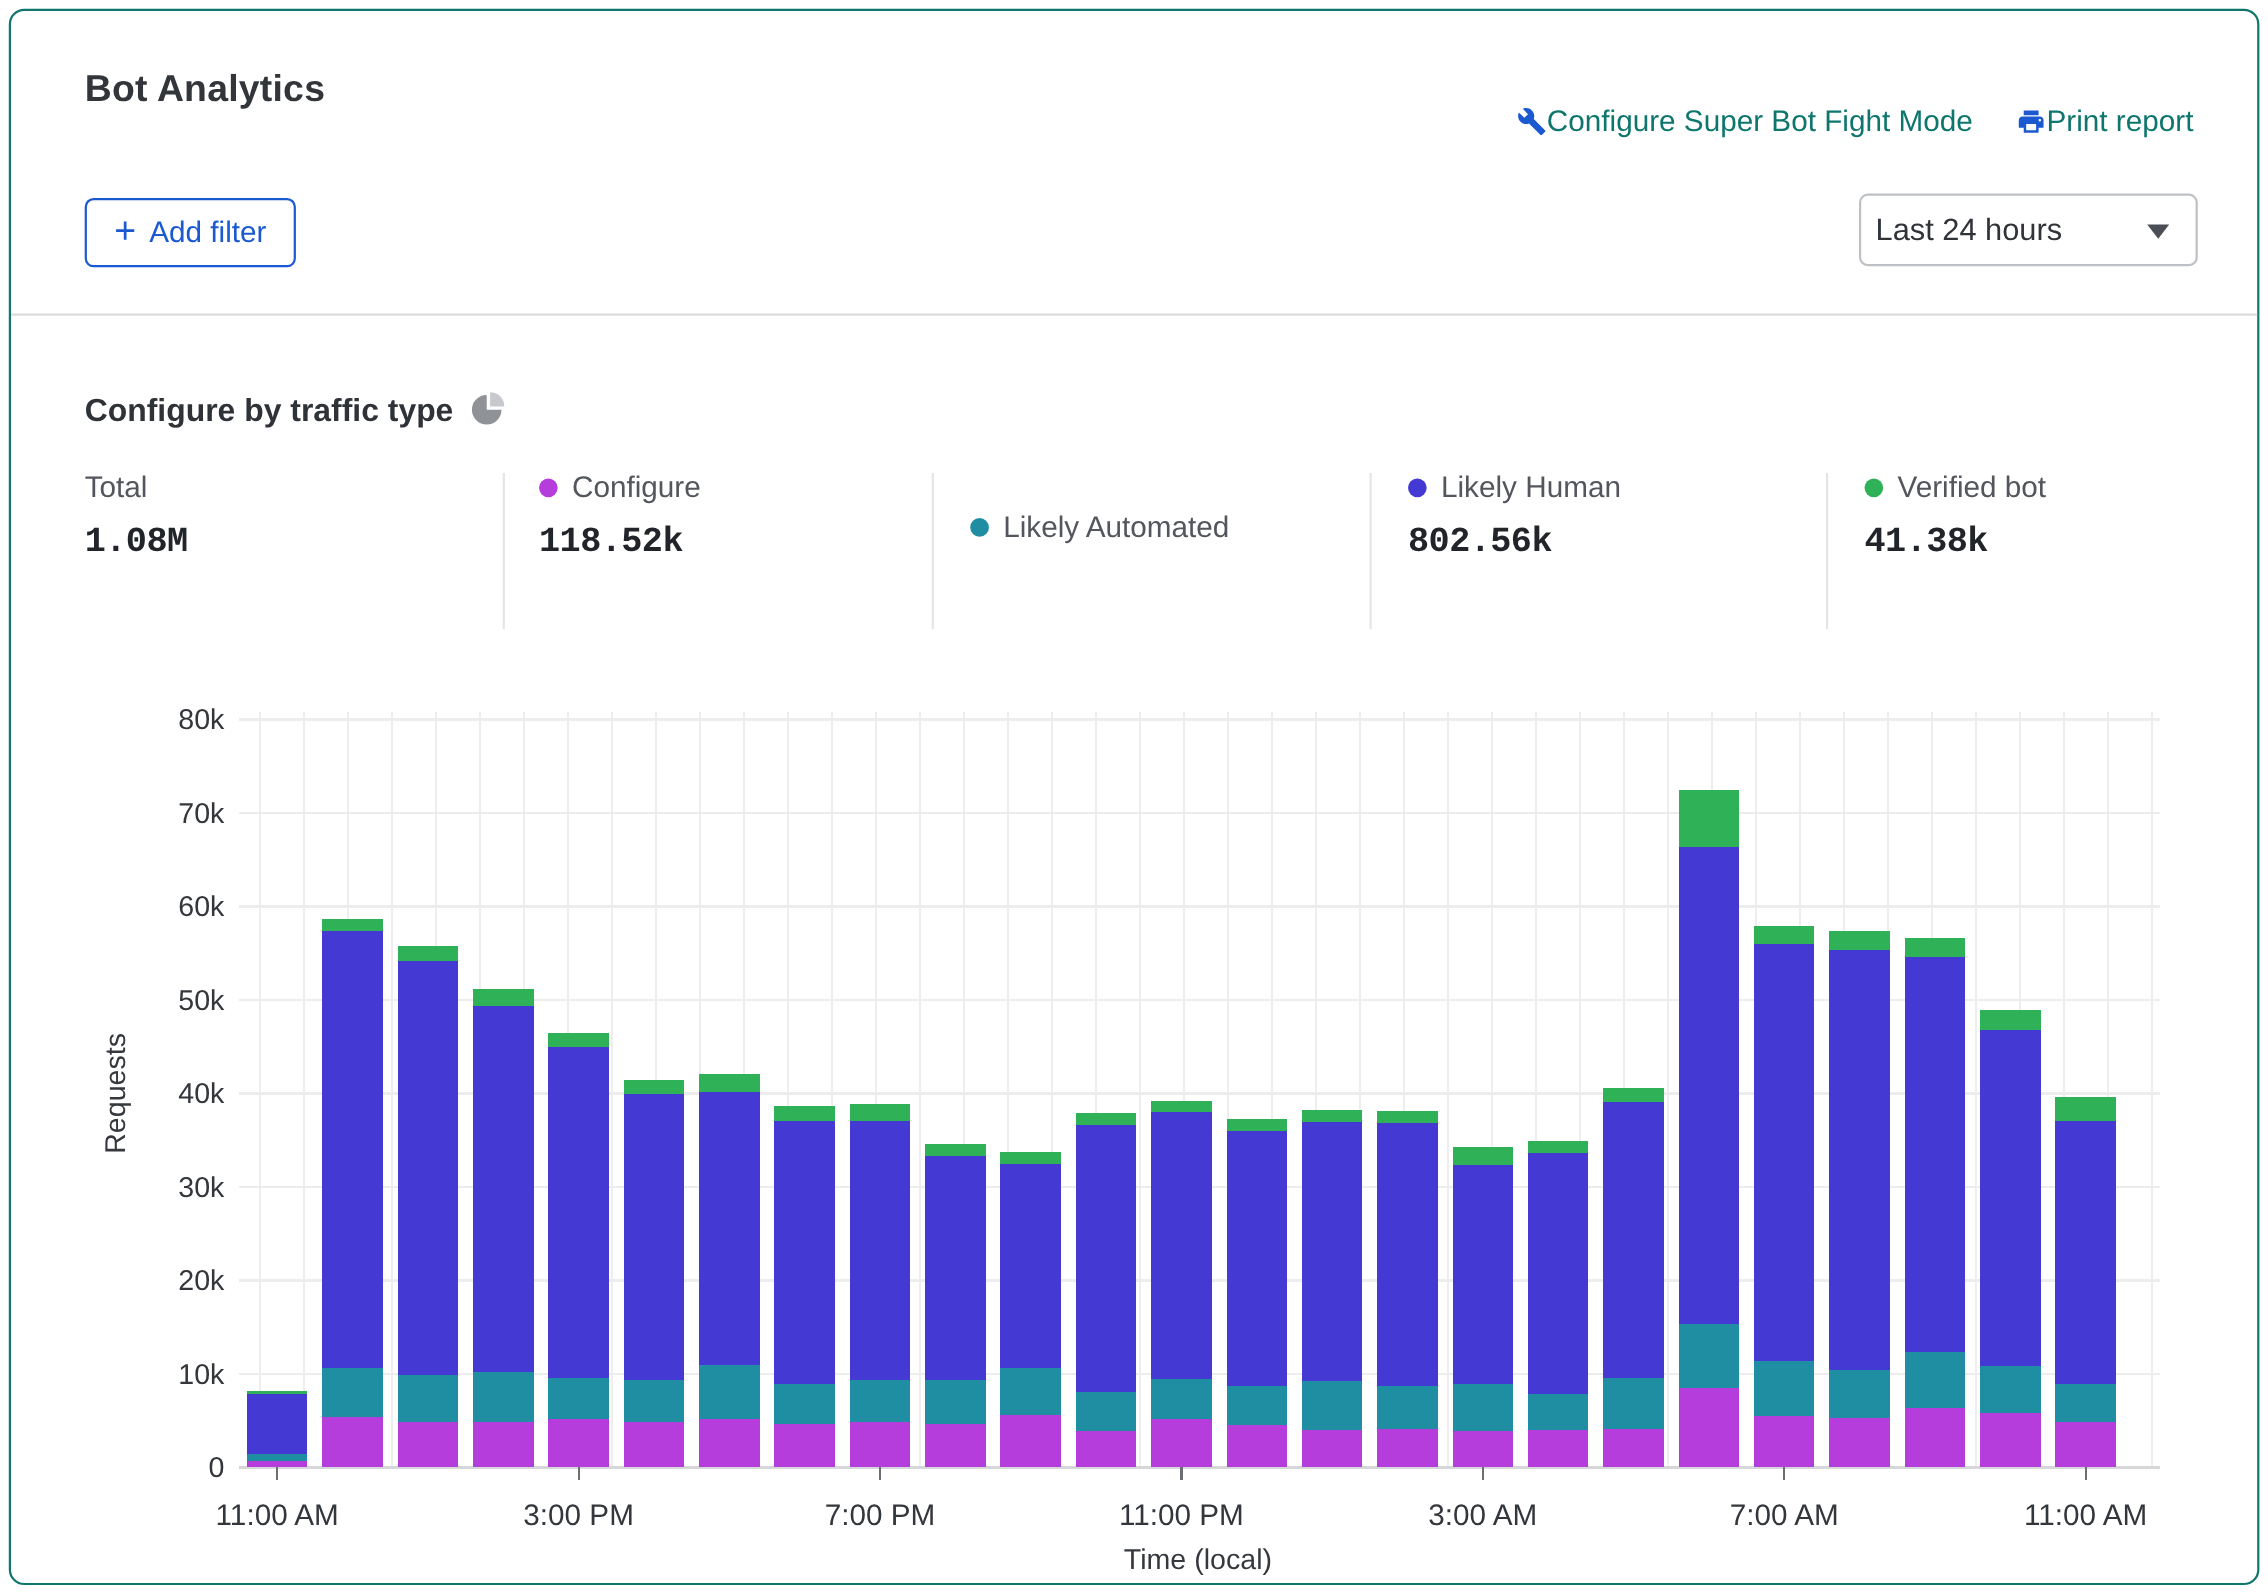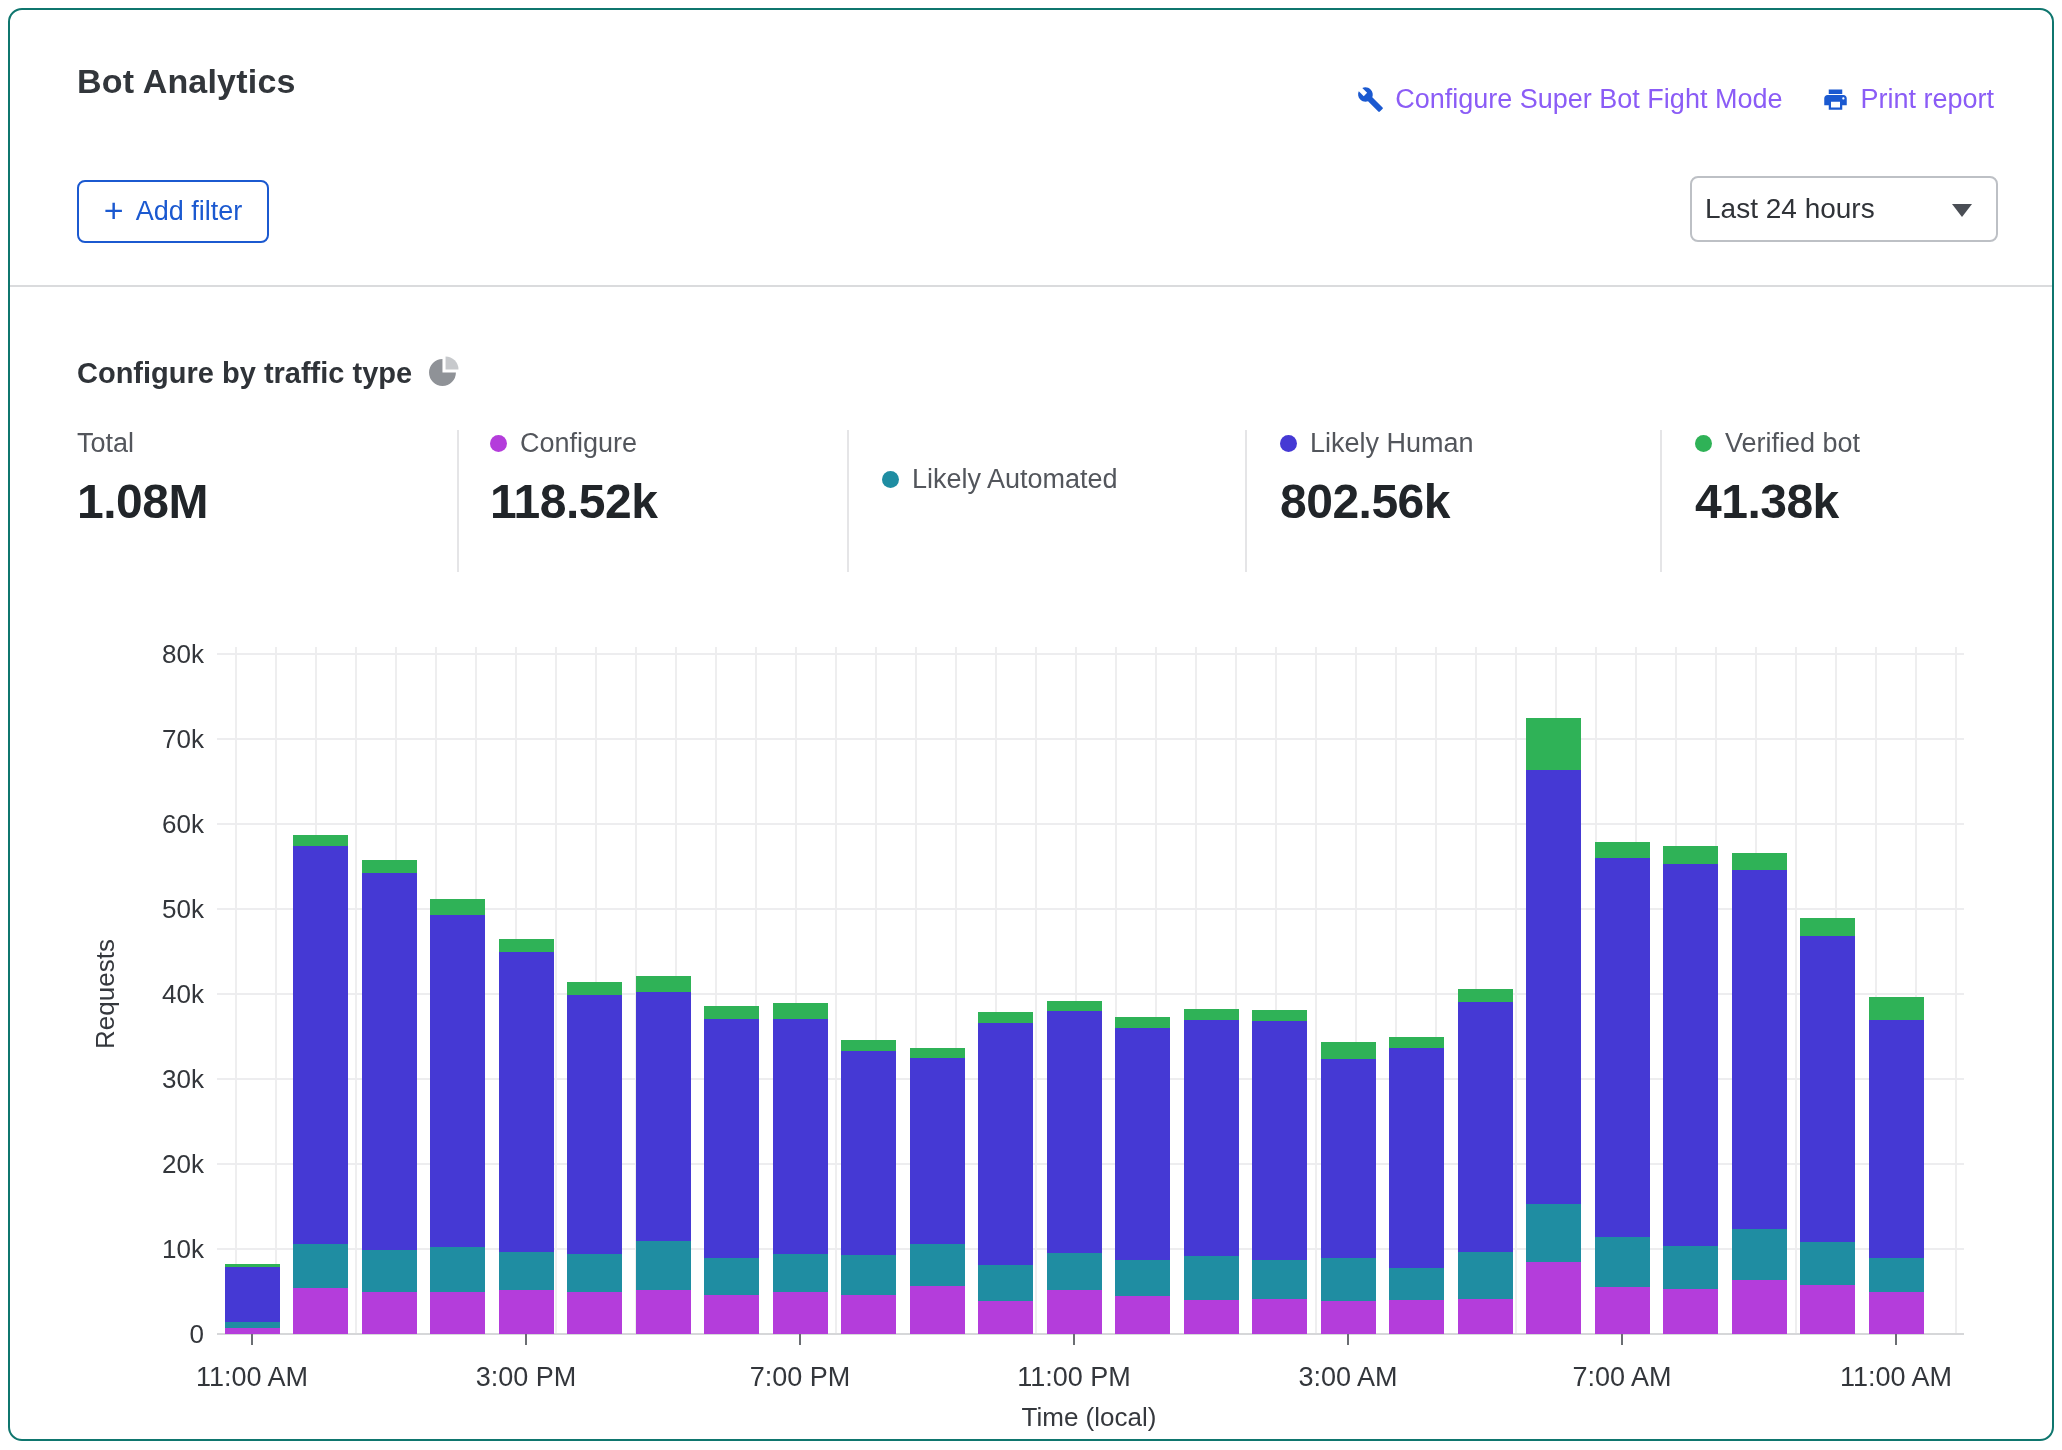--- a/index.html
+++ b/index.html
@@ -13,21 +13,21 @@
     position:absolute; left:8px; top:8px; width:2046px; height:1433px;
     background:#ffffff; border:2px solid #0f766e; border-radius:14px;
   }
   .page-title {
     position:absolute; left:67px; top:52px;
     font-size:34px; font-weight:700; color:#32363b; letter-spacing:0.2px;
   }
   .header-links {
     position:absolute; right:58px; top:74px; display:flex; gap:40px; align-items:center;
   }
-  .hlink { display:flex; align-items:center; gap:11px; font-size:27px; color:#8b5cf6; cursor:pointer; }
+  .hlink { display:flex; align-items:center; font-size:27px; color:#0f766e; cursor:pointer;margin-top:11px; }
   .hlink svg { display:block; }
   .btn-add-filter {
     position:absolute; left:67px; top:170px; width:192px; height:63px;
     border:2px solid #1b59d0; border-radius:8px; background:#fff;
     display:flex; align-items:center; justify-content:center; gap:12px;
     color:#1b59d0; font-size:27px; cursor:pointer;
   }
   .btn-add-filter .plus { font-size:34px; font-weight:400; line-height:1; margin-top:-3px; }
   .select-range {
     position:absolute; right:54px; top:166px; width:308px; height:66px;
@@ -50,21 +50,21 @@
   .stats { position:absolute; left:0; top:418px; width:100%; height:150px; }
   .stat-col { position:absolute; top:0; }
   .stat-col.c1 { left:67px; }
   .stat-col.c2 { left:480px; }
   .stat-col.c3 { left:872px;margin-top:36px; }
   .stat-col.c4 { left:1270px; }
   .stat-col.c5 { left:1685px; }
   .stat-label-row { display:flex; align-items:center; gap:13px; height:30px; }
   .stat-dot { width:17px; height:17px; border-radius:50%; background:#999; flex:0 0 auto; }
   .stat-label { font-size:27px; color:#53565c; }
-  .stat-value { margin-top:16px; font-size:48px; font-weight:700; color:#212529; letter-spacing:-0.5px; }
+  .stat-value { margin-top:16px; font-size:32px; font-weight:700; color:#212529; letter-spacing:-0.5px;font-family:Liberation Mono, monospace; }
   .stat-divider { position:absolute; top:2px; width:2px; height:142px; background:#e5e5e7; }
   .stat-divider.d1 { left:447px; }
   .stat-divider.d2 { left:837px; }
   .stat-divider.d3 { left:1235px; }
   .stat-divider.d4 { left:1650px; }
   #chart-svg { position:absolute; left:0px; top:592px; width:2046px; height:839px; }
   .axis-title { font-size:26px; fill:#35383d; }
 </style>
 </head>
 <body>

